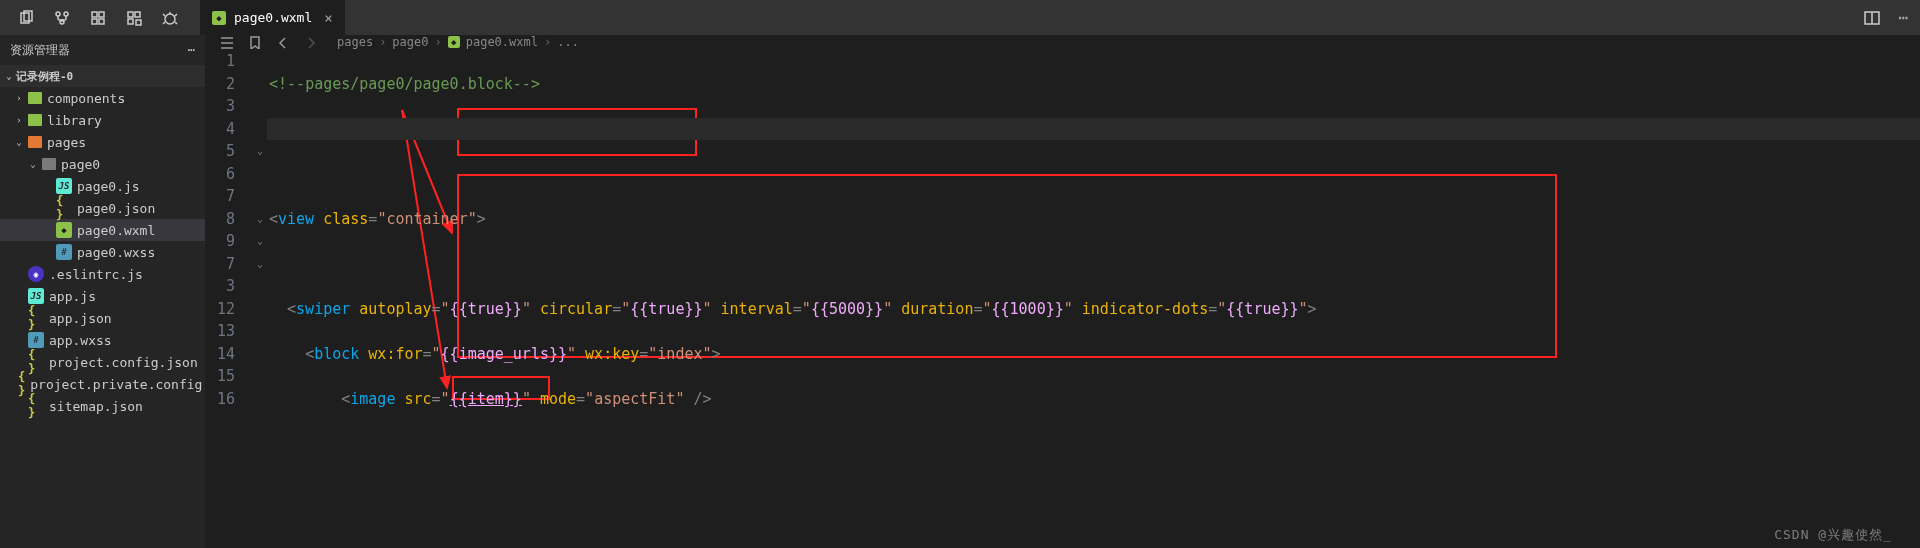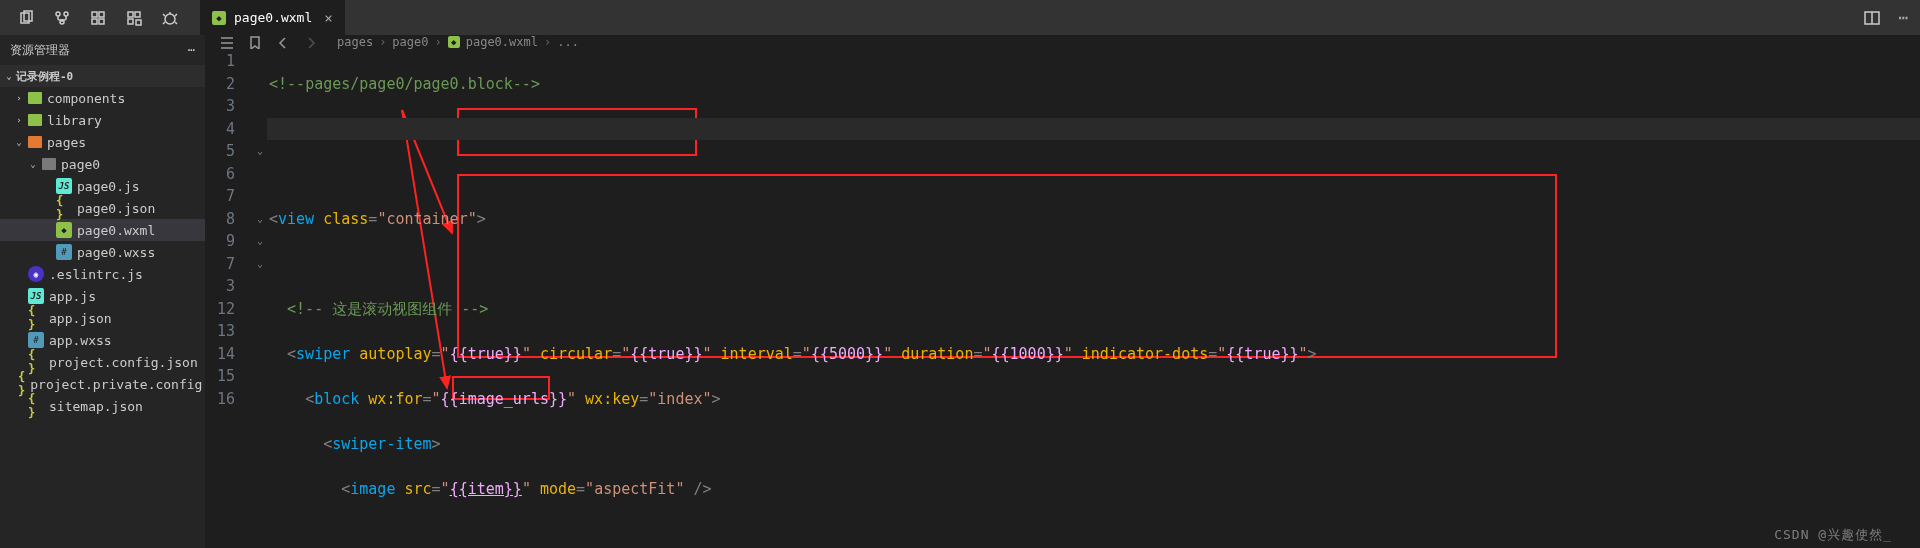--- a/index.html
+++ b/index.html
@@ -270,24 +270,22 @@
           <div></div>
           <div></div>
           <div></div>
         </div>
       <div class="code">
 <div class="code-line"><span class="c-comment">&lt;!--<span>pages/page0/page0.block</span>--&gt;</span></div>
 <div class="code-line current"></div>
 <div class="code-line"></div>
 <div class="code-line"><span class="c-punc">&lt;</span><span class="c-tag">view</span> <span class="c-attr">class</span><span class="c-punc">=</span><span class="c-str">"<span>container</span>"</span><span class="c-punc">&gt;</span></div>
 <div class="code-line"></div>
-<div class="code-line">  <span class="c-comment">&lt;!-- 这是滚动视图组件 --&gt;</span></div>
 <div class="code-line">  <span class="c-punc">&lt;</span><span class="c-tag">swiper</span> <span class="c-attr">autoplay</span><span class="c-punc">=</span><span class="c-str">"<span class="c-bind">{{true}}</span>"</span> <span class="c-attr">circular</span><span class="c-punc">=</span><span class="c-str">"<span class="c-bind">{{true}}</span>"</span> <span class="c-attr">interval</span><span class="c-punc">=</span><span class="c-str">"<span class="c-bind">{{5000}}</span>"</span> <span class="c-attr">duration</span><span class="c-punc">=</span><span class="c-str">"<span class="c-bind">{{1000}}</span>"</span> <span class="c-attr">indicator-dots</span><span class="c-punc">=</span><span class="c-str">"<span class="c-bind">{{true}}</span>"</span><span class="c-punc">&gt;</span></div>
 <div class="code-line">    <span class="c-punc">&lt;</span><span class="c-tag">block</span> <span class="c-attr">wx:for</span><span class="c-punc">=</span><span class="c-str">"<span class="c-bind">{{image_urls}}</span>"</span> <span class="c-attr">wx:key</span><span class="c-punc">=</span><span class="c-str">"<span>index</span>"</span><span class="c-punc">&gt;</span></div>
-<div class="code-line">      <span class="c-punc">&lt;</span><span class="c-tag">swiper-item</span><span class="c-punc">&gt;</span></div>
 <div class="code-line">        <span class="c-punc">&lt;</span><span class="c-tag">image</span> <span class="c-attr">src</span><span class="c-punc">=</span><span class="c-str">"<span class="c-bind" style="text-decoration:underline;">{{item}}</span>"</span> <span class="c-attr">mode</span><span class="c-punc">=</span><span class="c-str">"<span>aspectFit</span>"</span> <span class="c-punc">/&gt;</span></div>
 
 
 
 
 
       </div>
     </div>
     <div class="watermark">CSDN @兴趣使然_</div>
   </div>

